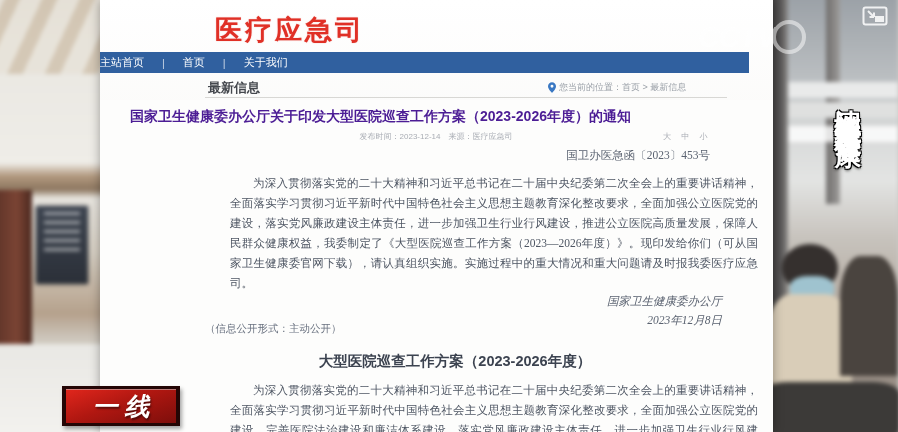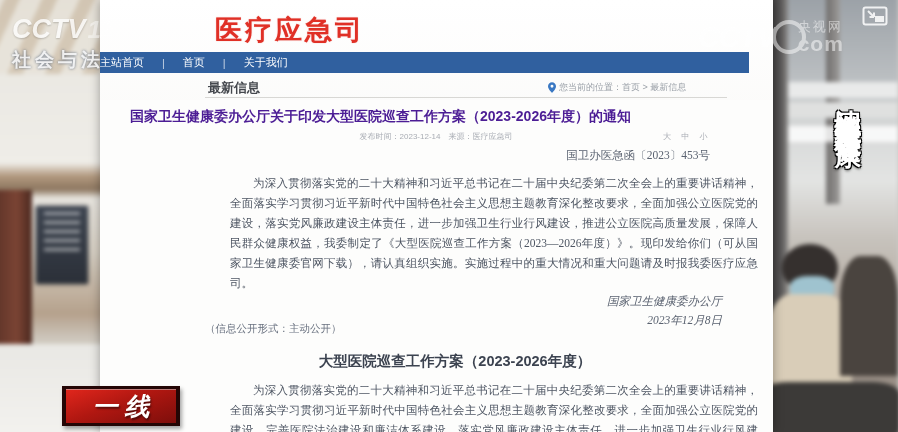--- a/index.html
+++ b/index.html
@@ -160,32 +160,24 @@
       </div>
 
       <div class="disclosure serif">（信息公开形式：主动公开）</div>
       <div class="plan-title">大型医院巡查工作方案（2023-2026年度）</div>
       <div class="body-text2 serif">
         <p>为深入贯彻落实党的二十大精神和习近平总书记在二十届中央纪委第二次全会上的重要讲话精神，全面落实学习贯彻习近平新时代中国特色社会主义思想主题教育深化整改要求，全面加强公立医院党的建设，完善医院法治建设和廉洁体系建设，落实党风廉政建设主体责任，进一步加强卫生行业行风建设，推进公立医院高质量发展。</p>
       </div>
     </div>
   </div>
 
-  <div class="cctv12">
-    <span class="mark">CCTV</span><span class="num">12</span>
-    <div class="sub">社会与法</div>
-  </div>
 
   <div class="watermark">
     <span class="wm-cctv">CCTV</span>
     <span class="ring"></span>
-    <span class="col">
-      <span class="cn">央视网</span>
-      <span class="com">com</span>
-    </span>
   </div>
 
   <svg class="pip" viewBox="0 0 26 20">
     <rect x="1.5" y="1.5" width="23" height="17" rx="2" fill="none" stroke="#fff" stroke-width="2"></rect>
     <rect x="13" y="10" width="9" height="6" fill="#fff"></rect>
     <path d="M6 5 L12 11 M12 11 L12 6.5 M12 11 L7.5 11" stroke="#fff" stroke-width="2" fill="none"></path>
   </svg>
 
   <div class="vcaption">让网络健康科普更『健康』</div>
 

